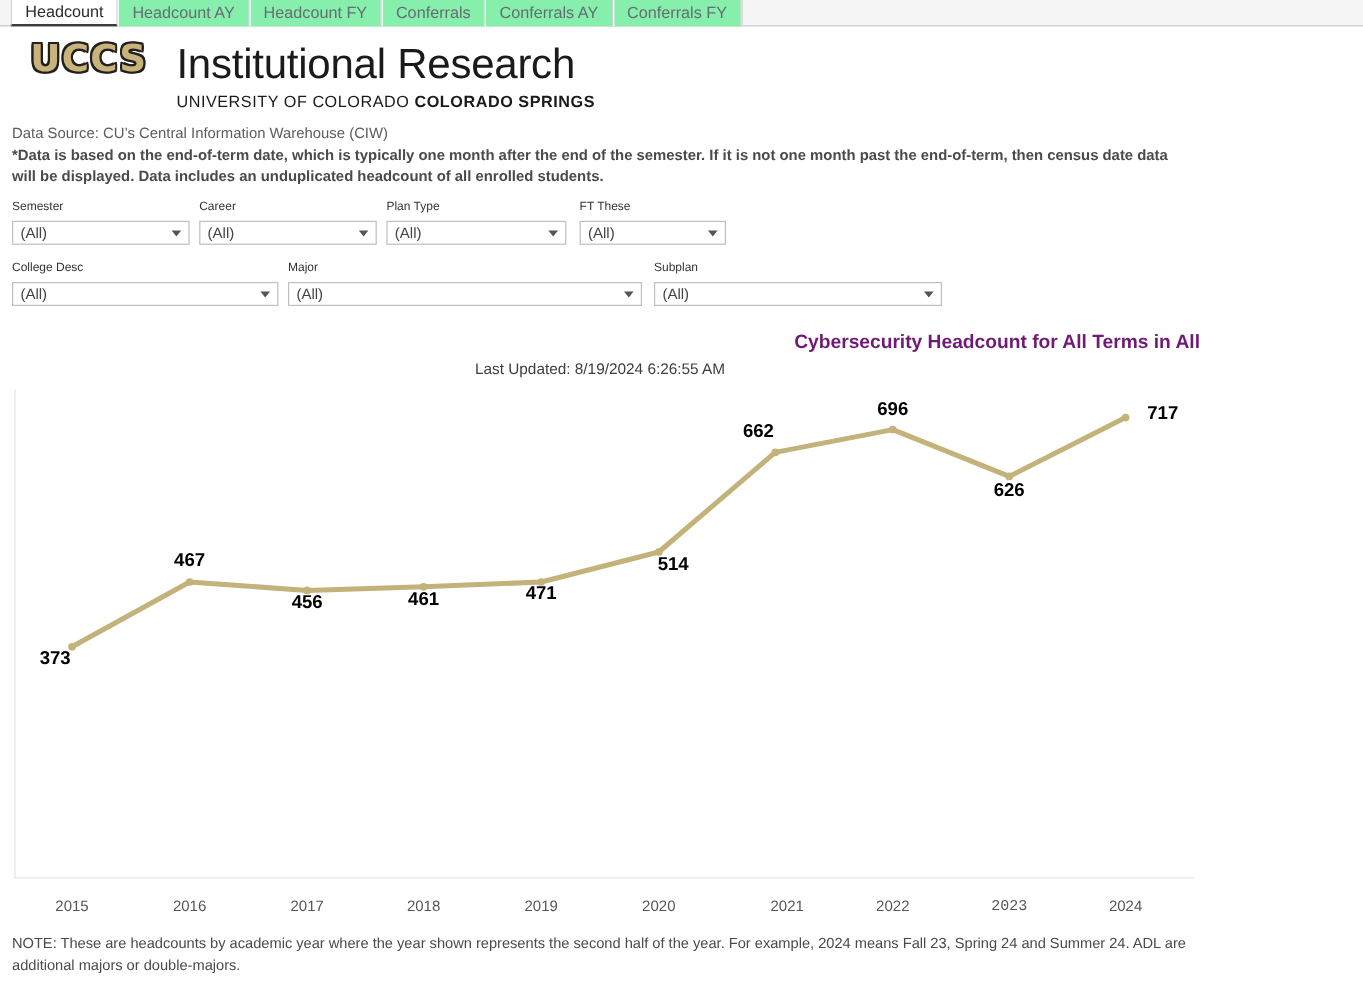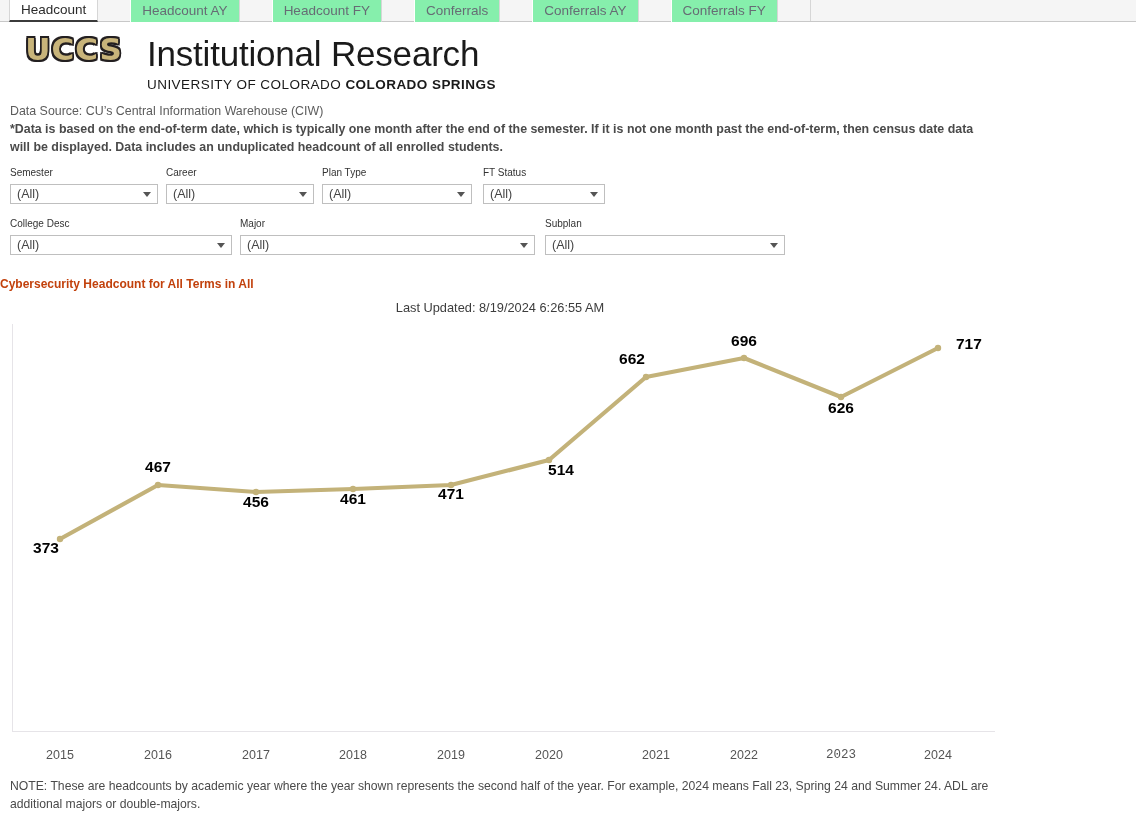--- a/index.html
+++ b/index.html
@@ -21,21 +21,20 @@
   .tabbar {
     position: absolute;
     left: 0; top: 0;
     width: 1136px;
     height: 22px;
     background: #f5f5f5;
     border-bottom: 1px solid #c8c8c8;
     display: flex;
     align-items: stretch;
     box-sizing: border-box;
-    gap: 32px;
   }
   .tab {
     display: flex;
     align-items: center;
     padding: 0 11px;
     font-size: 13.5px;
     color: #666c74;
     background: #86efac;
     border-right: 1px solid #d6d6d6;
     border-left: 1px solid #ffffff;
@@ -165,24 +164,24 @@
     border-right: 4px solid transparent;
     border-top: 5px solid #555555;
     margin-right: 2px;
   }
 
   
   .chart-title {
     position: absolute;
     left: 0; top: 277px;
     width: 1000px;
-    text-align: left;
-    font-size: 12px;
+    text-align: right;
+    font-size: 16px;
     font-weight: bold;
-    color: #c2410c;
+    color: #701a75;
   }
   .chart-sub {
     position: absolute;
     left: 0; top: 300px;
     width: 1000px;
     text-align: center;
     font-size: 12.8px;
     color: #3d3d3d;
   }
   .plot {
@@ -268,21 +267,21 @@
       </div>
     </div>
     <div class="filter" style="left: 322px; top: 165px; width: 150px;">
       <div class="filter-label">Plan Type</div>
       <div class="filter-box">
         <span class="val">(All)</span>
         <span class="caret"></span>
       </div>
     </div>
     <div class="filter" style="left: 483px; top: 165px; width: 122px;">
-      <div class="filter-label">FT Status</div>
+      <div class="filter-label">FT These</div>
       <div class="filter-box">
         <span class="val">(All)</span>
         <span class="caret"></span>
       </div>
     </div>
     <div class="filter" style="left: 10px; top: 216px; width: 222px;">
       <div class="filter-label">College Desc</div>
       <div class="filter-box">
         <span class="val">(All)</span>
         <span class="caret"></span>

